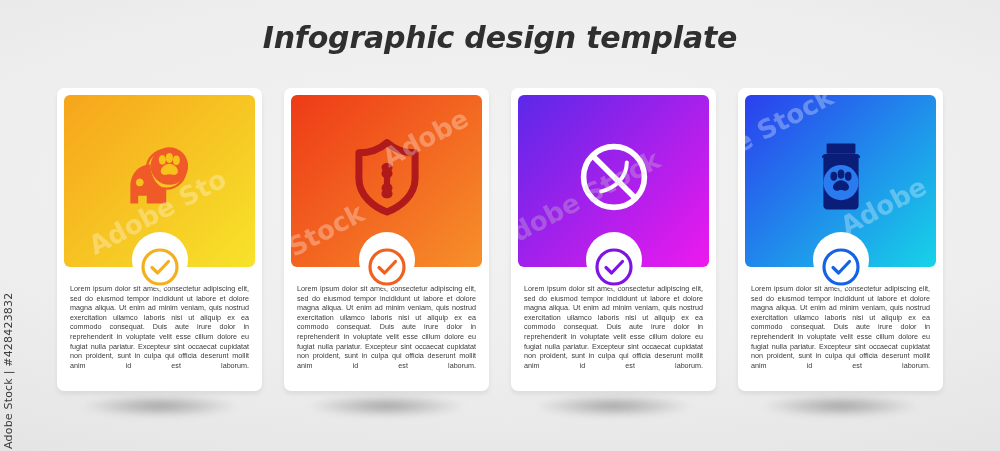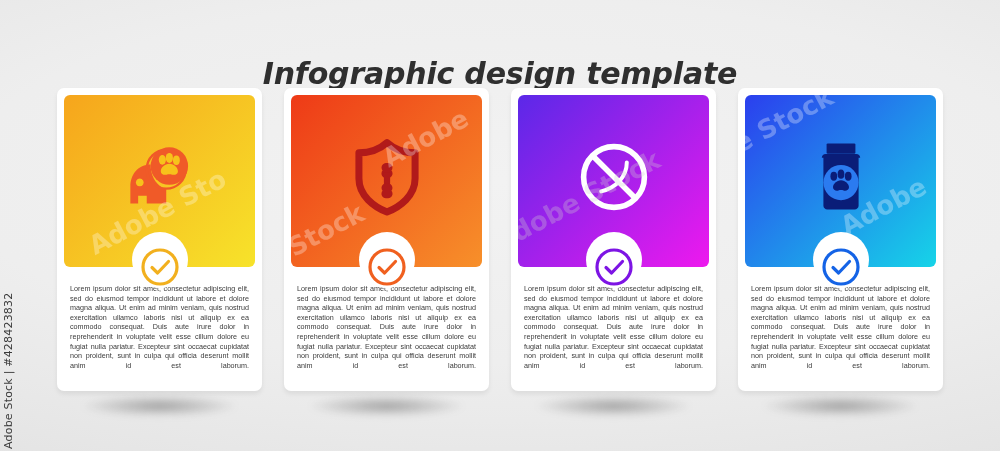--- a/index.html
+++ b/index.html
@@ -38,21 +38,20 @@
     left: 0;
     top: 20px;
     width: 1000px;
     text-align: center;
     font-size: 30px;
     font-weight: bold;
     font-style: italic;
     color: #2f2f2f;
     letter-spacing: -0.2px;
     font-family: "DejaVu Sans", sans-serif;
-    margin-top: 36px;
   }
 
   
   .cards {
     position: absolute;
     left: 0;
     top: 88px;
     width: 1000px;
     height: 305px;
     display: flex;

